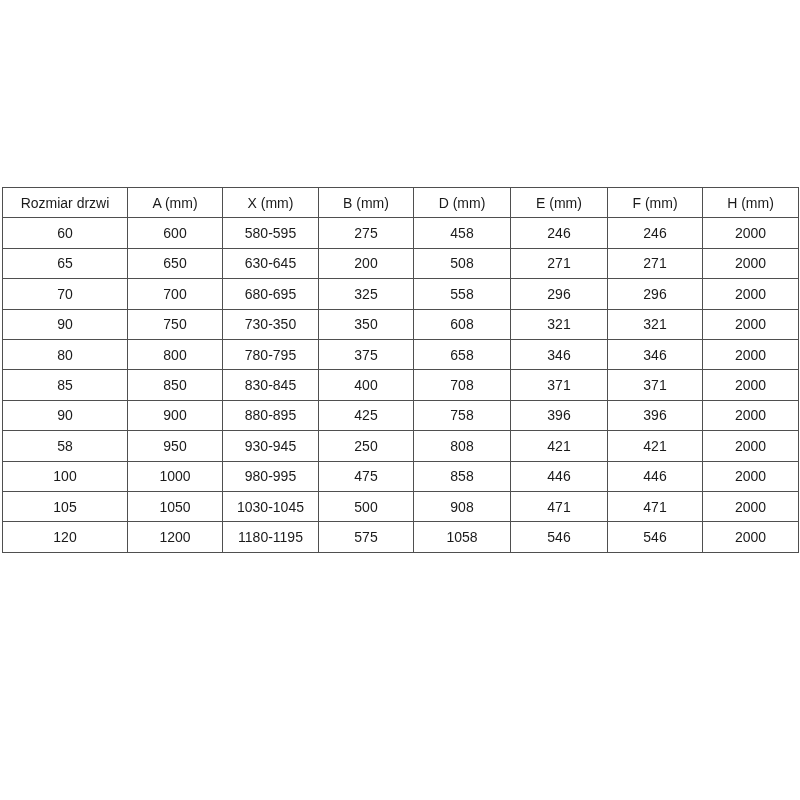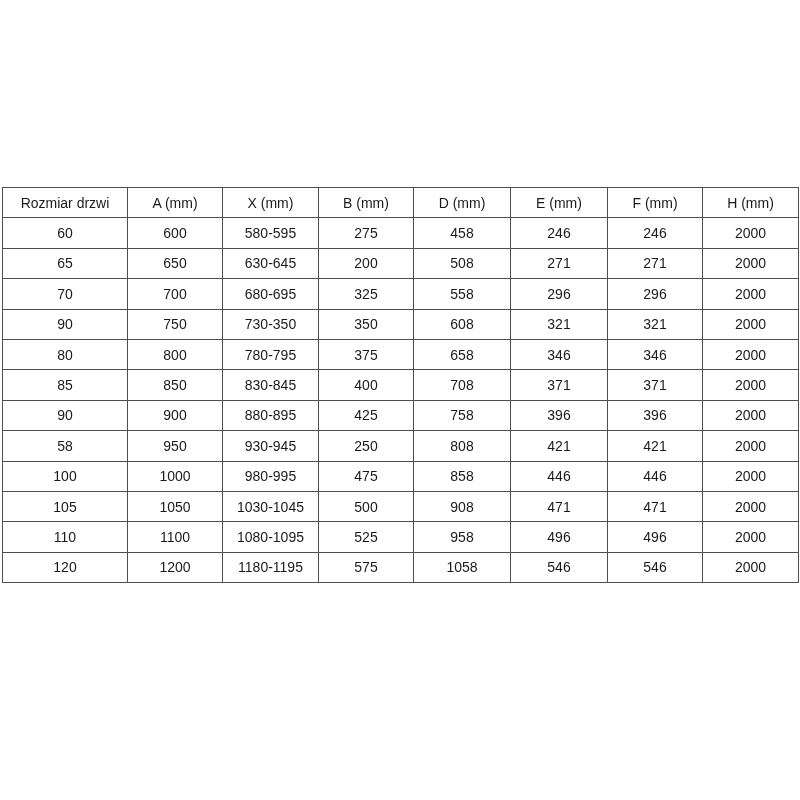--- a/index.html
+++ b/index.html
@@ -170,30 +170,20 @@
           <td>105</td>
           <td>1050</td>
           <td>1030-1045</td>
           <td>500</td>
           <td>908</td>
           <td>471</td>
           <td>471</td>
           <td>2000</td>
         </tr>
         <tr>
-          <td>110</td>
-          <td>1100</td>
-          <td>1080-1095</td>
-          <td>525</td>
-          <td>958</td>
-          <td>496</td>
-          <td>496</td>
-          <td>2000</td>
-        </tr>
-        <tr>
           <td>120</td>
           <td>1200</td>
           <td>1180-1195</td>
           <td>575</td>
           <td>1058</td>
           <td>546</td>
           <td>546</td>
           <td>2000</td>
         </tr>
       </tbody>

